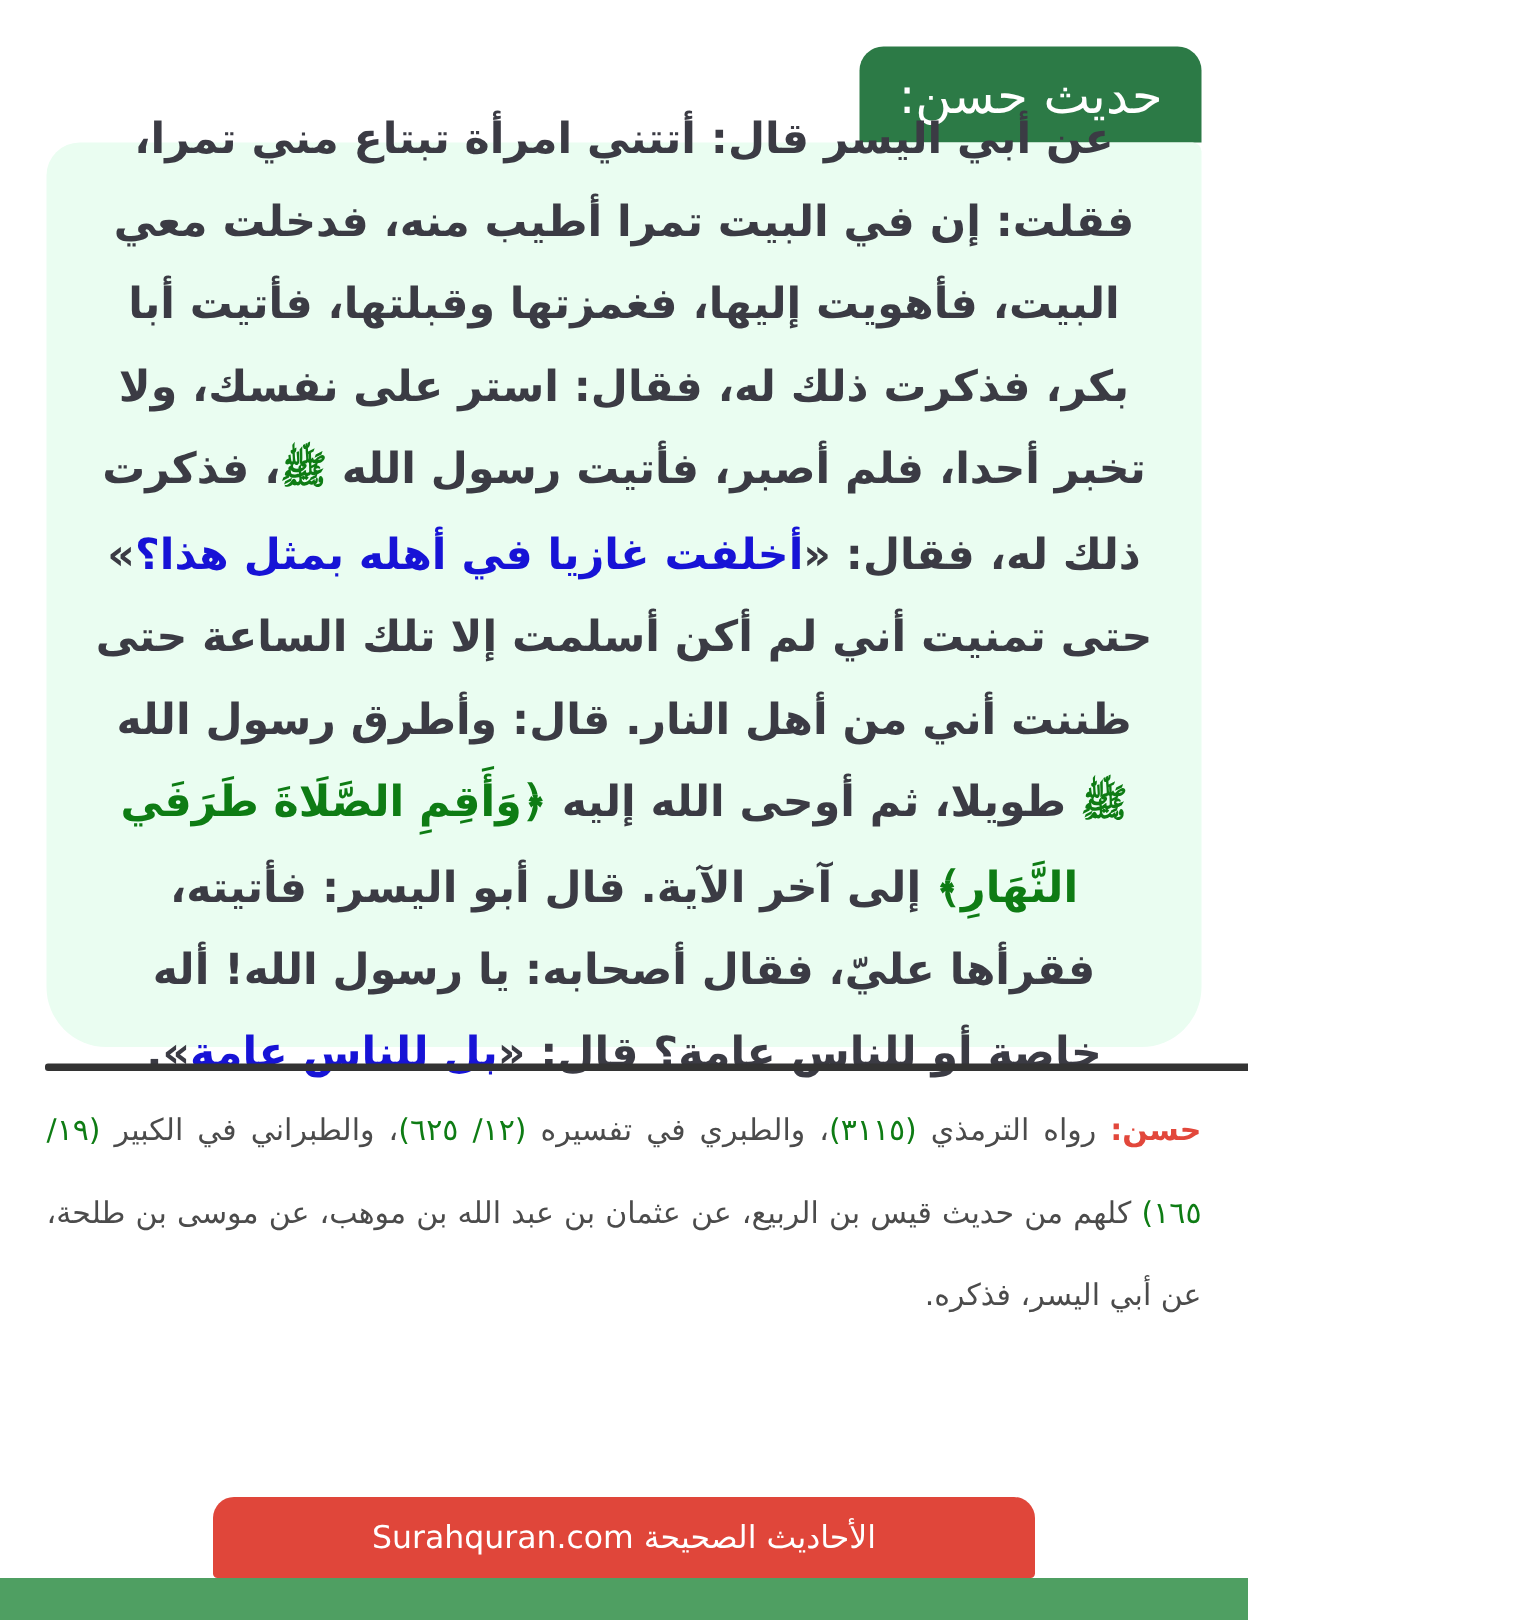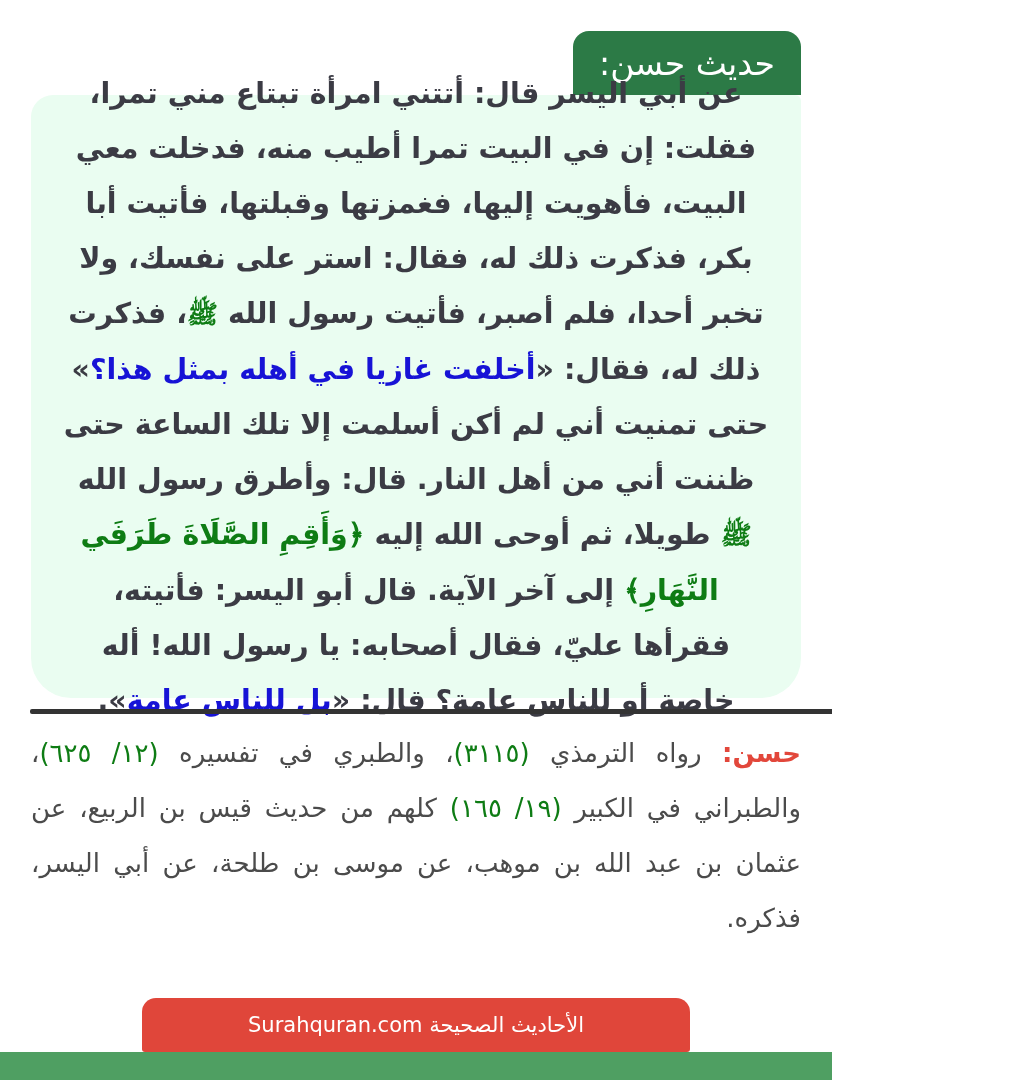--- a/index.html
+++ b/index.html
@@ -81,21 +81,21 @@
 
   
   .takhreej {
     position: absolute;
     top: 726px;
     left: 31px;
     right: 31px;
     margin: 0;
     direction: rtl;
     text-align: justify;
-    font-size: 26px;
+    font-size: 20px;
     font-weight: 400;
     line-height: 55px;
     color: #4b4b4b;
   }
 
   
   .site-badge {
     position: absolute;
     bottom: 28px;
     left: 50%;

